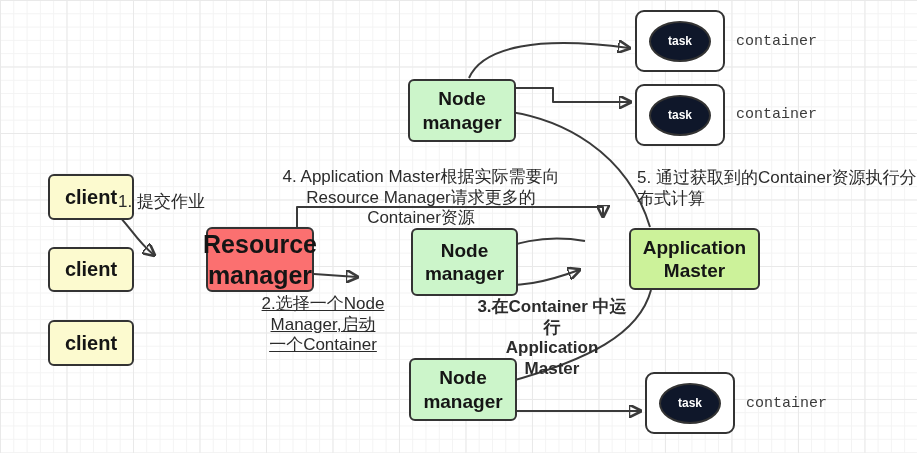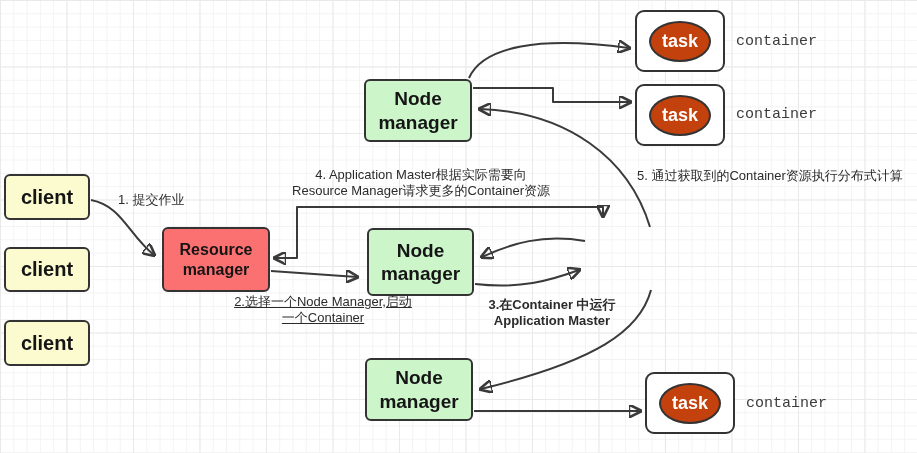--- a/index.html
+++ b/index.html
@@ -12,38 +12,38 @@
       linear-gradient(90deg, #e9e9e9 1px, transparent 1px),
       linear-gradient(#f3f3f3 1px, transparent 1px),
       linear-gradient(90deg, #f3f3f3 1px, transparent 1px);
     background-size:66.5px 66.5px,66.5px 66.5px,13.3px 13.3px,13.3px 13.3px;
   }
   .arrow-layer{position:absolute;left:0;top:0;width:917px;height:453px;}
   .arrow-layer path{fill:none;stroke:#3a3a3a;stroke-width:2;stroke-linejoin:round;}
   .node{
     position:absolute;display:flex;align-items:center;justify-content:center;
     border:2px solid #333;border-radius:6px;box-sizing:border-box;
-    text-align:center;color:#151515;font-weight:600;
+    text-align:center;color:#151515;font-weight:600;margin-left:44px;
   }
   .node .lbl{white-space:pre-line;line-height:1.22;}
   .client{background:#FCFACF;font-size:20px;}
-  .rm{background:#FB7070;font-size:16px;}
+  .rm{background:#FB7070;font-size:25px;}
   .nm{background:#CCF5CA;font-size:19px;}
   .am{background:#CCF29A;font-size:19px;}
   .container-box{
     position:absolute;display:flex;align-items:center;justify-content:center;
     background:#ffffff;border:2px solid #333;border-radius:9px;box-sizing:border-box;
   }
   .task{
     width:62px;height:41px;border:2px solid #333;border-radius:50%;
-    background:#c2410c;color:#ffffff;font-weight:bold;font-size:18px;
+    background:#0f172a;color:#ffffff;font-weight:bold;font-size:12px;
     display:flex;align-items:center;justify-content:center;box-sizing:border-box;
   }
   .container-label{position:absolute;font-size:15px;color:#3c3c3c;font-family:Liberation Mono, monospace;}
-  .note{position:absolute;font-size:13px;color:#2b2b2b;white-space:pre-line;line-height:1.22;}
+  .note{position:absolute;font-size:17px;color:#2b2b2b;white-space:pre-line;line-height:1.22;}
   .note.center{text-align:center;}
 </style>
 </head>
 <body>
 
 <div class="canvas">
 
   <svg class="arrow-layer" viewBox="0 0 917 453">
     <defs>
       <marker id="arw" viewBox="0 0 10 10" refX="8.5" refY="5" markerWidth="6.5" markerHeight="6.5" orient="auto-start-reverse">
@@ -83,20 +83,24 @@
   </div>
   <div class="node nm" style="left:367px;top:228px;width:107px;height:68px;">
     <span class="lbl">Node
 manager</span>
   </div>
   <div class="node nm" style="left:365px;top:358px;width:108px;height:63px;">
     <span class="lbl">Node
 manager</span>
   </div>
 
+  <div class="node am" style="left:585px;top:228px;width:131px;height:62px;">
+    <span class="lbl">Application
+Master</span>
+  </div>
 
   <div class="container-box" style="left:635px;top:10px;width:90px;height:62px;">
     <div class="task">
       <span>task</span>
     </div>
   </div>
   <div class="container-box" style="left:635px;top:84px;width:90px;height:62px;">
     <div class="task">
       <span>task</span>
     </div>

